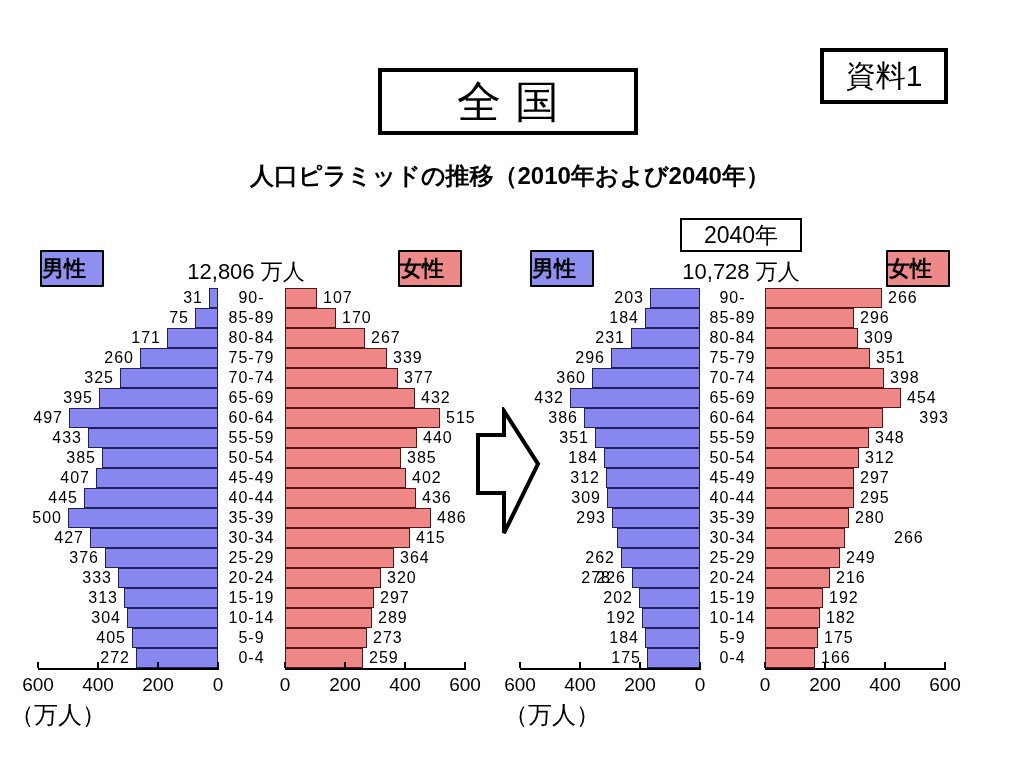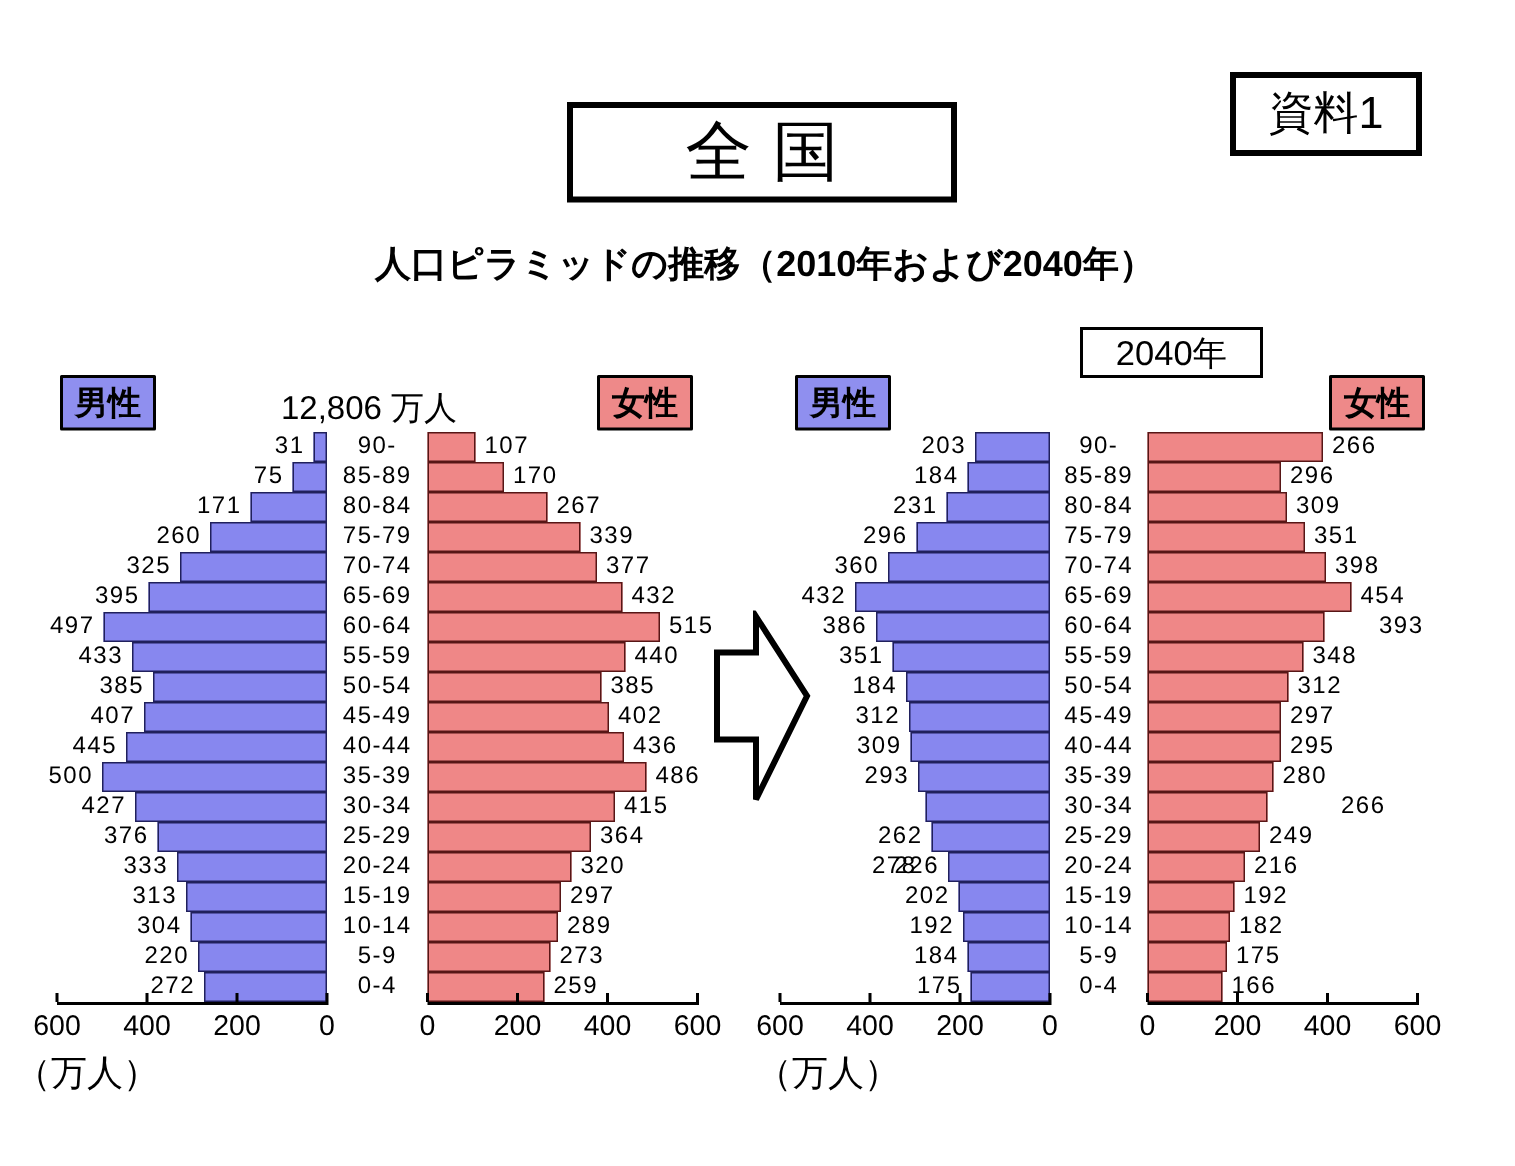--- a/index.html
+++ b/index.html
@@ -8,21 +8,21 @@
   .docbox{position:absolute;left:820px;top:48px;width:128px;height:56px;border:4px solid #000;
           box-sizing:border-box;text-align:center;font-size:30px;line-height:48px;}
   .titlebox{position:absolute;left:378px;top:68px;width:260px;height:67px;border:4px solid #000;
           box-sizing:border-box;text-align:center;font-size:44px;line-height:59px;letter-spacing:14px;text-indent:14px;}
   .subtitle{position:absolute;left:160px;top:160px;width:700px;text-align:center;
           font-size:24px;font-weight:bold;}
   .yearbox{position:absolute;width:122px;height:34px;border:2px solid #000;box-sizing:border-box;
           background:#fff;text-align:center;font-size:23px;line-height:30px;}
   .total{position:absolute;width:180px;text-align:center;font-size:22px;top:257px;}
   .badge{position:absolute;top:250px;width:64px;height:37px;border:2px solid #000;border-radius:1px;
-         box-sizing:border-box;text-align:center;font-size:22px;font-weight:bold;line-height:33px;}
+         box-sizing:border-box;text-align:left;font-size:22px;font-weight:bold;line-height:33px;}
   .badge.m{background:#8f8fef;}
   .badge.f{background:#ee8989;}
   .bar{position:absolute;box-sizing:border-box;height:20px;}
   .bar.m{background:#8787ef;border:1.5px solid #20205c;}
   .bar.f{background:#ef8787;border:1.5px solid #571616;}
   .val{position:absolute;font-size:16px;line-height:20px;letter-spacing:1px;white-space:nowrap;width:60px;}
   .val.m{text-align:right;}
   .val.f{text-align:left;}
   .age{position:absolute;width:70px;font-size:16px;line-height:20px;text-align:center;letter-spacing:1px;}
   .axis{position:absolute;height:0;border-top:2px solid #000;}
@@ -123,21 +123,21 @@
     <div class="val m" style="left: 58px; top: 588px;">313</div>
     <div class="bar f" style="left: 285px; top: 588px; width: 89px;"></div>
     <div class="val f" style="left: 380px; top: 588px;">297</div>
     <div class="age" style="left: 216.5px; top: 588px;">15-19</div>
     <div class="bar m" style="left: 127px; top: 608px; width: 91px;"></div>
     <div class="val m" style="left: 61px; top: 608px;">304</div>
     <div class="bar f" style="left: 285px; top: 608px; width: 87px;"></div>
     <div class="val f" style="left: 378px; top: 608px;">289</div>
     <div class="age" style="left: 216.5px; top: 608px;">10-14</div>
     <div class="bar m" style="left: 132px; top: 628px; width: 86px;"></div>
-    <div class="val m" style="left: 66px; top: 628px;">220</div>
+    <div class="val m" style="left: 66px; top: 628px;">405</div>
     <div class="bar f" style="left: 285px; top: 628px; width: 82px;"></div>
     <div class="val f" style="left: 373px; top: 628px;">273</div>
     <div class="age" style="left: 216.5px; top: 628px;">5-9</div>
     <div class="bar m" style="left: 136px; top: 648px; width: 82px;"></div>
     <div class="val m" style="left: 70px; top: 648px;">272</div>
     <div class="bar f" style="left: 285px; top: 648px; width: 78px;"></div>
     <div class="val f" style="left: 369px; top: 648px;">259</div>
     <div class="age" style="left: 216.5px; top: 648px;">0-4</div>
     <div class="axis" style="left: 38px; top: 668px; width: 181px;"></div>
     <div class="axis" style="left: 285px; top: 668px; width: 181px;"></div>
@@ -151,21 +151,22 @@
     <div class="ticklab" style="left: 321px; top: 674px;">200</div>
     <div class="tick" style="left: 97px; top: 662px;"></div>
     <div class="tick" style="left: 404px; top: 662px;"></div>
     <div class="ticklab" style="left: 74px; top: 674px;">400</div>
     <div class="ticklab" style="left: 381px; top: 674px;">400</div>
     <div class="tick" style="left: 37px; top: 662px;"></div>
     <div class="tick" style="left: 464px; top: 662px;"></div>
     <div class="ticklab" style="left: 14px; top: 674px;">600</div>
     <div class="ticklab" style="left: 441px; top: 674px;">600</div>
     <div class="unit" style="left: 10px;">（万人）</div>
-    <div class="yearbox" style="left: 720px; top: 218px; text-align: center;">2040年</div>
+    <div class="yearbox" style="left: 680px; top: 218px; text-align: center;">2040年</div>
+    <div class="total" style="left: 651px;">10,728 万人</div>
     <div class="badge m" style="left: 530px;">男性</div>
     <div class="badge f" style="left: 886px;">女性</div>
     <div class="bar m" style="left: 650px; top: 288px; width: 50px;"></div>
     <div class="val m" style="left: 584px; top: 288px;">203</div>
     <div class="bar f" style="left: 765px; top: 288px; width: 117px;"></div>
     <div class="val f" style="left: 888px; top: 288px;">266</div>
     <div class="age" style="left: 697.5px; top: 288px;">90-</div>
     <div class="bar m" style="left: 645px; top: 308px; width: 55px;"></div>
     <div class="val m" style="left: 579px; top: 308px;">184</div>
     <div class="bar f" style="left: 765px; top: 308px; width: 89px;"></div>

